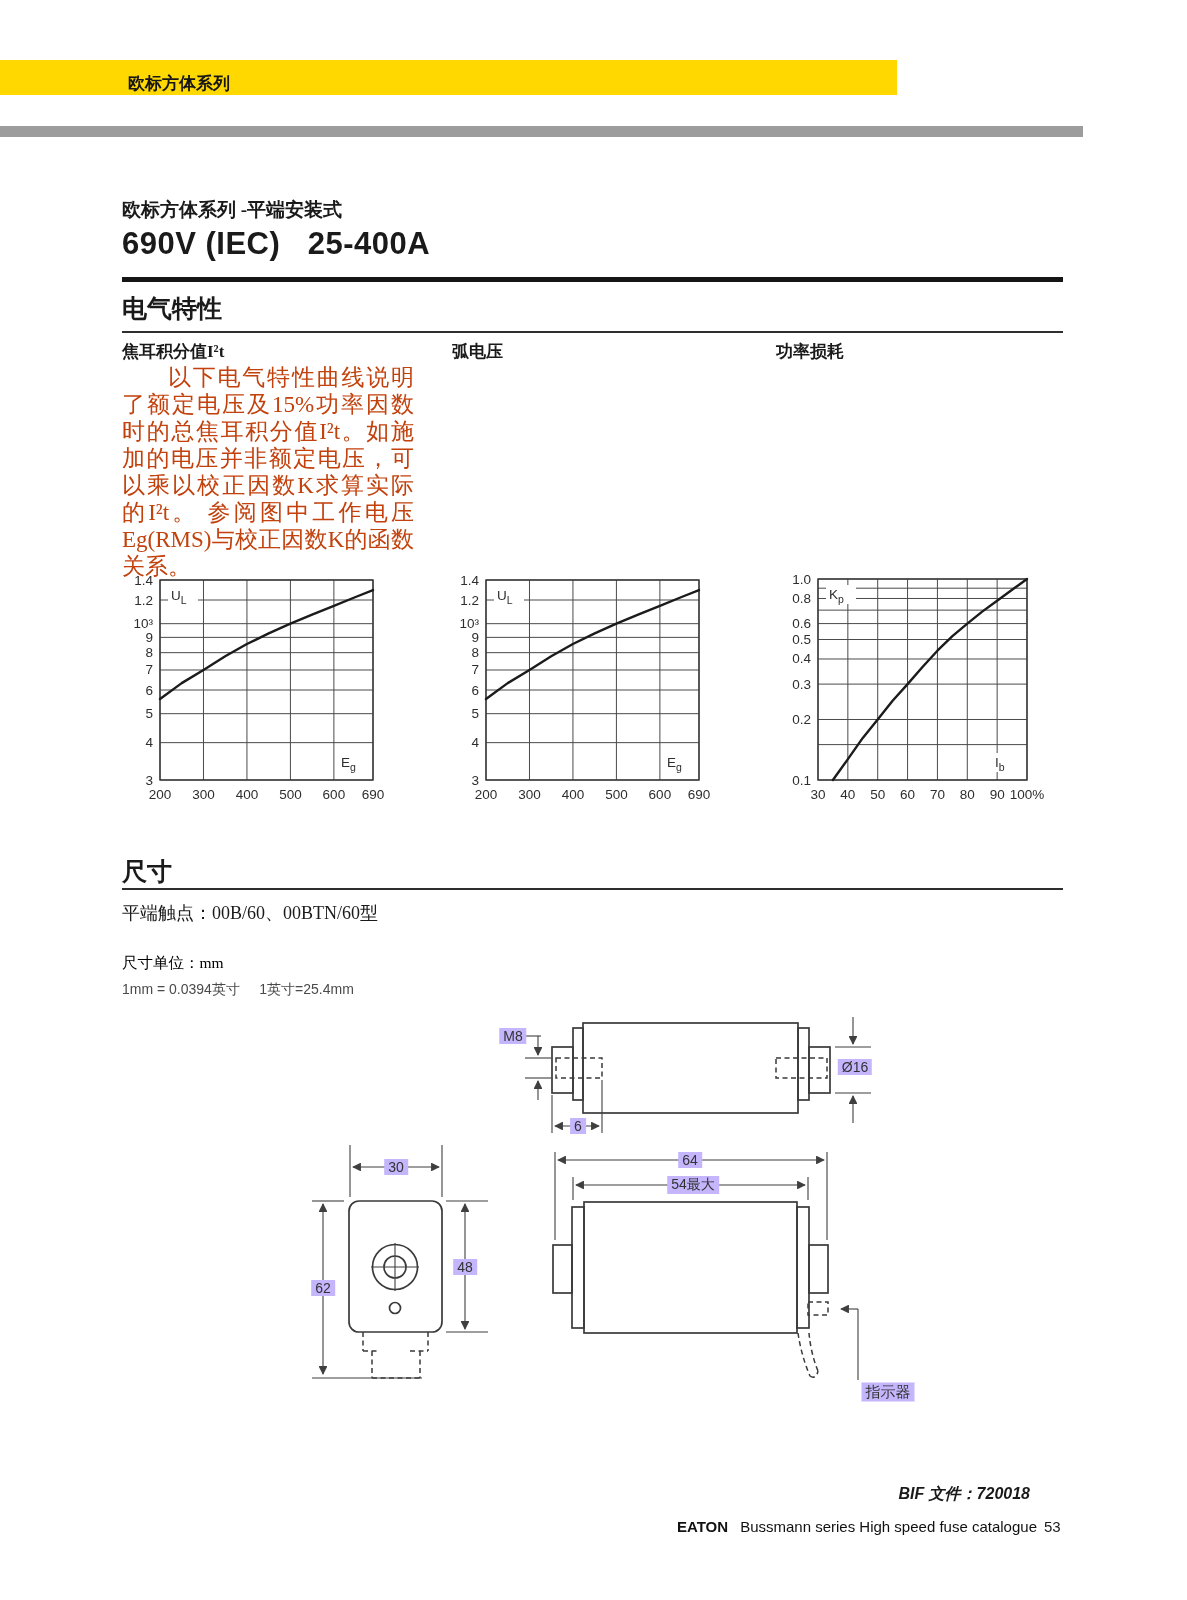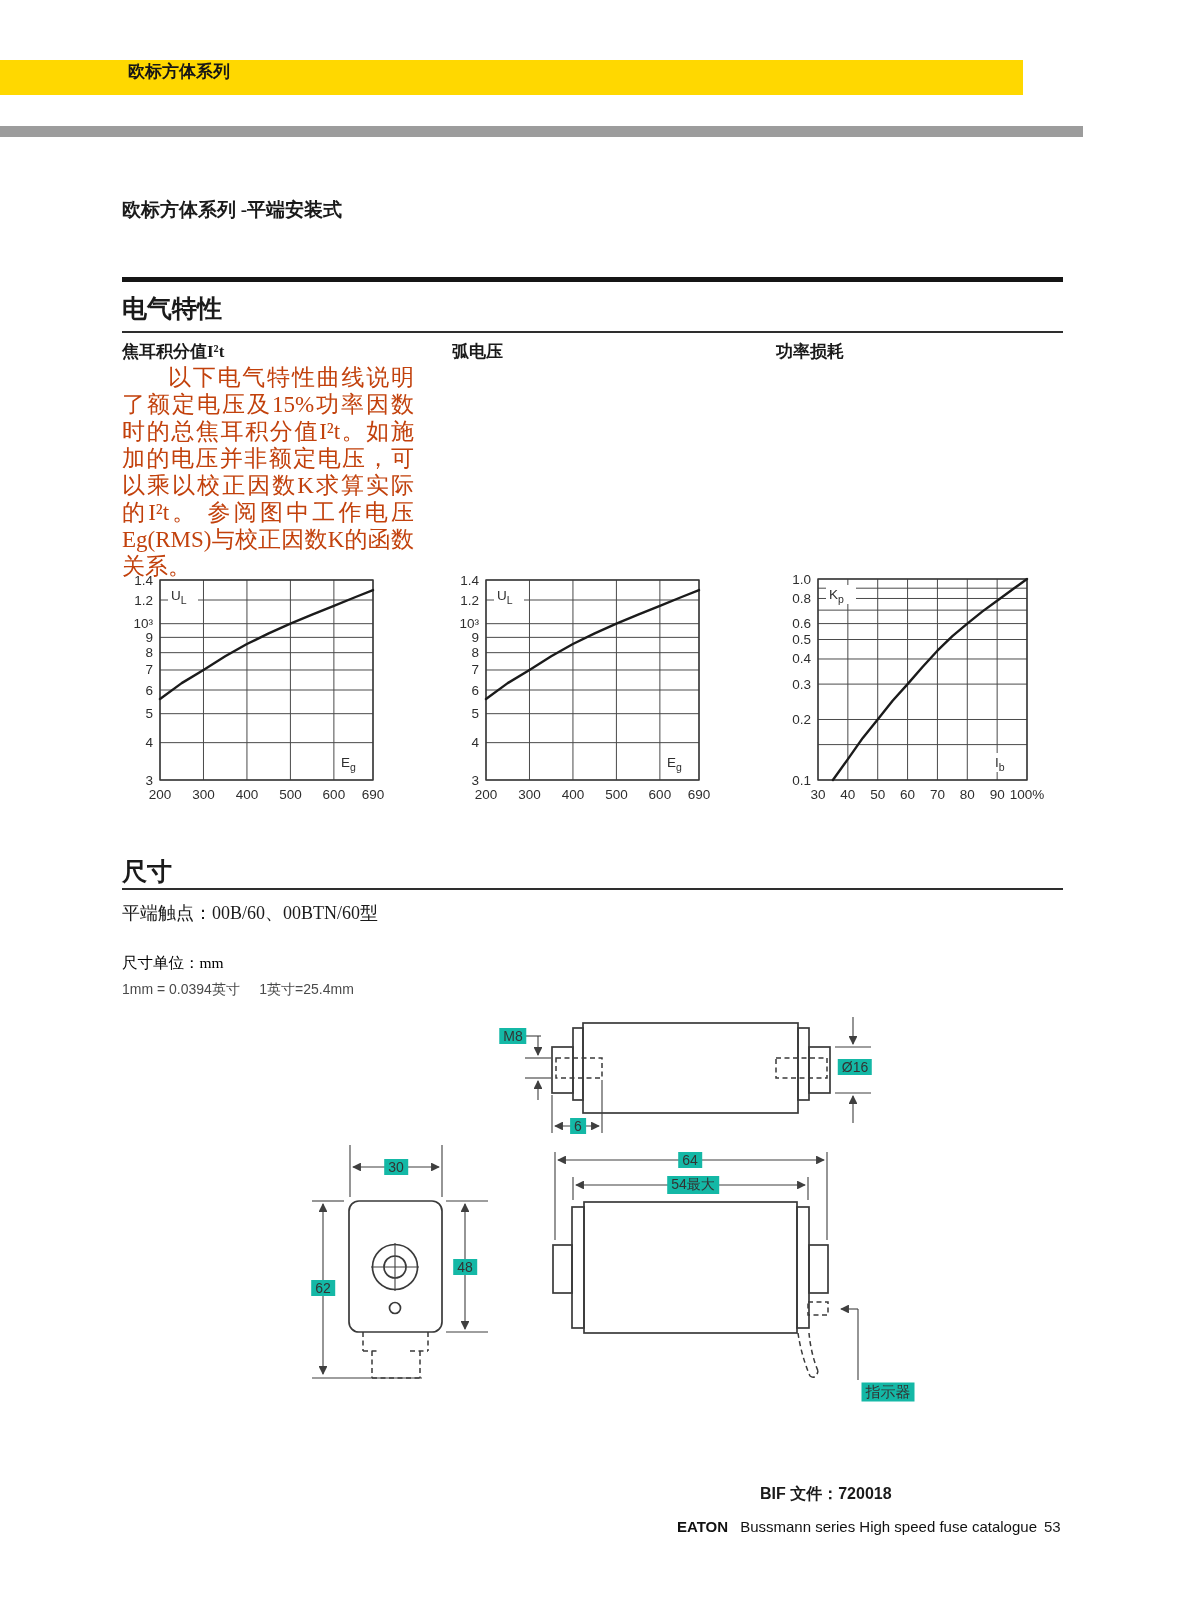--- a/index.html
+++ b/index.html
@@ -1,19 +1,19 @@
 <!DOCTYPE html>
 <html><head>
 <meta charset="utf-8">
 <style>
   html,body{margin:0;padding:0;background:#fff}
   .page{position:relative;width:1187px;height:1600px;background:#fff;overflow:hidden;
         font-family:"Liberation Serif","DejaVu Serif",serif;color:#1a1a1a}
   .abs{position:absolute}
-  .bar-yellow{left:0;top:60px;width:1023px;height:35px;background:#FFD800;display:flex;align-items:flex-start}
+  .bar-yellow{left:0;top:60px;width:897px;height:35px;background:#FFD800;display:flex;align-items:flex-end}
   .bar-yellow span{margin-left:128px;font-family:"Liberation Sans","DejaVu Sans",sans-serif;
         font-weight:bold;font-size:17px;color:#161616}
   .bar-gray{left:0;top:126px;width:1083px;height:11px;background:#9C9C9C}
   .subtitle{left:122px;top:197px;font-size:19px;font-weight:bold}
   .title{left:122px;top:226px;font-family:"Liberation Sans","DejaVu Sans",sans-serif;
         font-weight:bold;font-size:31px;white-space:pre;letter-spacing:.5px}
   .rule-thick{left:122px;top:277px;width:941px;height:5px;background:#151515}
   .sec-head{left:122px;font-size:25px;font-weight:bold}
   .rule-thin{left:122px;width:941px;height:2px;background:#2e2e2e}
   .colhead{font-size:17px;font-weight:bold}
@@ -22,40 +22,41 @@
   .contacts{left:122px;top:901px;font-size:18px}
   .unit{left:122px;top:953px;font-size:15.5px;color:#000000}
   .conv{left:122px;top:981px;font-family:"Liberation Sans","DejaVu Sans",sans-serif;
         font-size:14px;color:#4a4a4a;white-space:pre}
   .chart{position:absolute}
   .chart text{font-family:"Liberation Sans","DejaVu Sans",sans-serif;font-size:13.5px;fill:#2e2e2e}
   svg.draw{position:absolute}
   .o{fill:none;stroke:#3a3a3a;stroke-width:1.7}
   .d{fill:none;stroke:#3a3a3a;stroke-width:1.5;stroke-dasharray:5 3.5}
   .m{fill:none;stroke:#3f3f3f;stroke-width:1.1}
-  .dim{position:absolute;transform:translate(-50%,-50%);background:#14b8a6;padding:0 4px;
+  .dim{position:absolute;transform:translate(-50%,-50%);background:#c4b5fd;padding:0 4px;
        font-family:"Liberation Sans","DejaVu Sans",sans-serif;font-size:14px;color:#333;white-space:nowrap}
   .dim.cjk{font-family:"Liberation Serif","DejaVu Serif",serif;font-size:15px}
-  .bif{left:760px;top:1484px;width:270px;
-       font-family:"Liberation Sans","DejaVu Sans",sans-serif;font-weight:bold;font-size:16px}
+  .bif{left:760px;top:1484px;width:270px;text-align:right;
+       font-family:"Liberation Sans","DejaVu Sans",sans-serif;font-weight:bold;font-style:italic;font-size:16px}
   .foot{left:677px;top:1518px;font-family:"Liberation Sans","DejaVu Sans",sans-serif;font-size:15px;color:#111}
   .foot b{margin-right:12px}
   .pageno{left:1044px;top:1518px;font-family:"Liberation Sans","DejaVu Sans",sans-serif;font-size:15px}
 </style>
 </head>
 <body>
 
 <div class="page">
 
   <div class="abs bar-yellow">
     <span>欧标方体系列</span>
   </div>
   <div class="abs bar-gray"></div>
 
   <div class="abs subtitle">欧标方体系列 -平端安装式</div>
+  <div class="abs title">690V (IEC)   25-400A</div>
   <div class="abs rule-thick"></div>
 
   <div class="abs sec-head" style="top:292px">电气特性</div>
   <div class="abs rule-thin" style="top:331px"></div>
 
   <div class="abs colhead c1" style="top:340px">焦耳积分值I²t</div>
   <div class="abs colhead c2" style="top:340px">弧电压</div>
   <div class="abs colhead c3" style="top:340px">功率损耗</div>
   <div class="abs coltext c1" style="top:364px">以下电气特性曲线说明了额定电压及15%功率因数时的总焦耳积分值I²t。如施加的电压并非额定电压，可以乘以校正因数K求算实际的I²t。 参阅图中工作电压Eg(RMS)与校正因数K的函数关系。</div>
 

